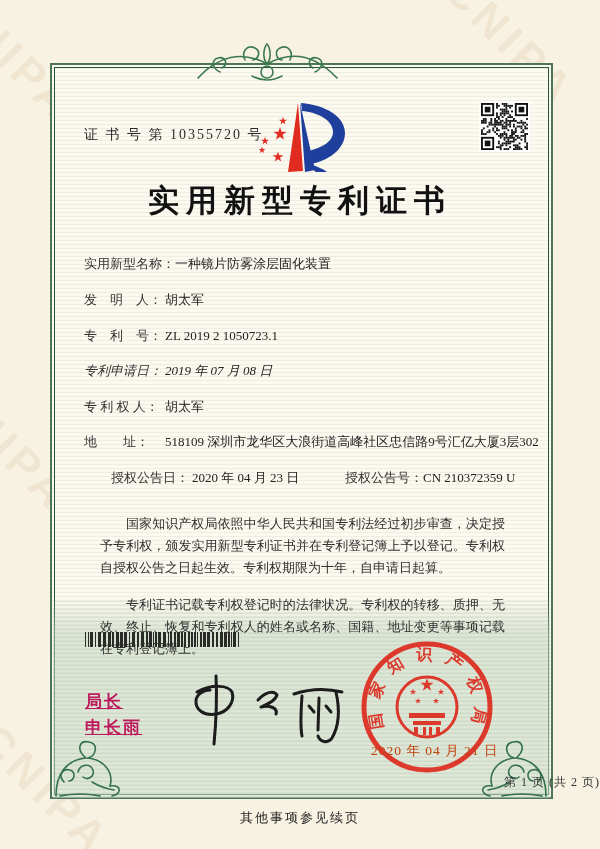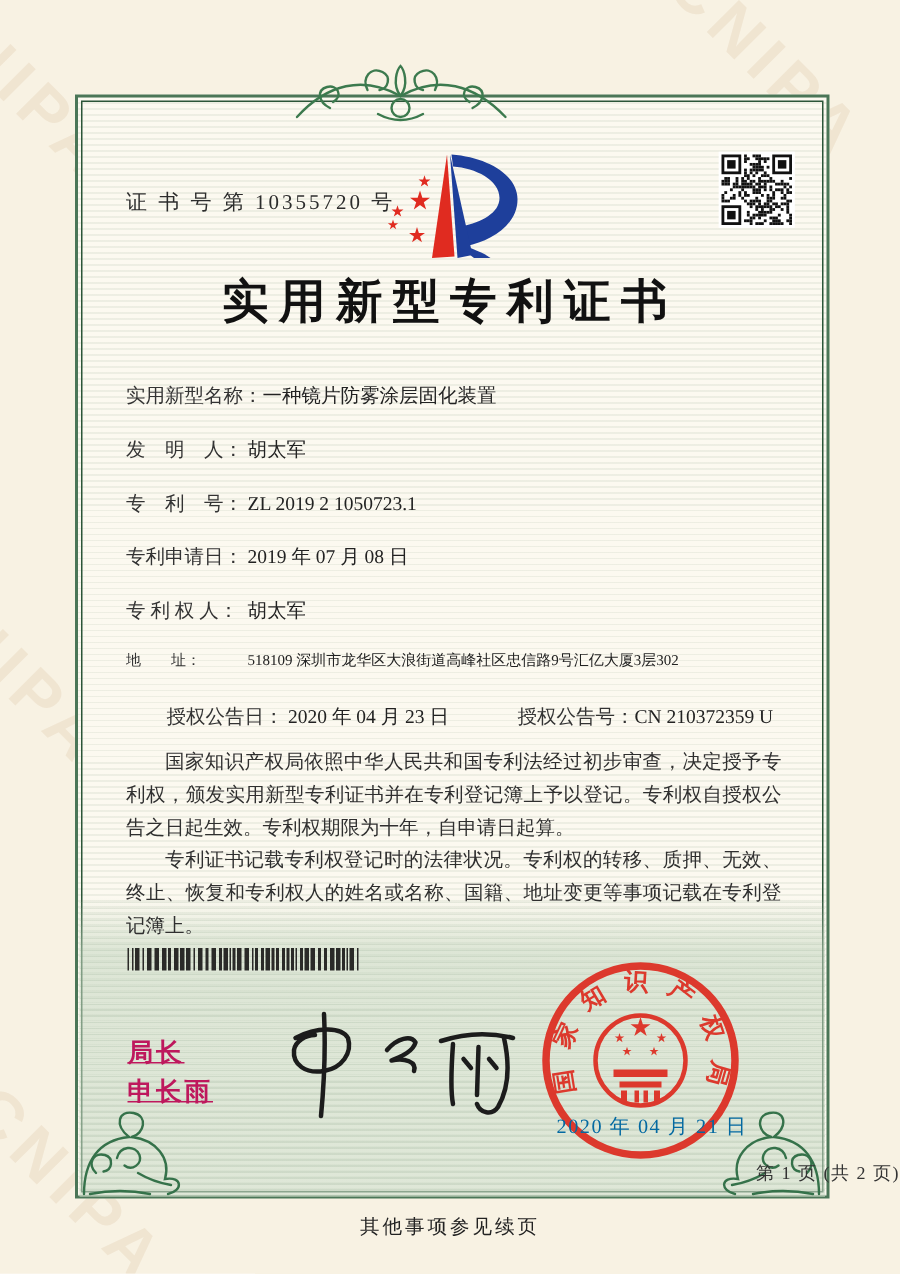--- a/index.html
+++ b/index.html
@@ -56,25 +56,25 @@
   }
   .row{position:absolute;left:84px;font-size:13px;color:#333;white-space:nowrap;}
   .row .lab{display:inline-block;min-width:81px;color:#333;}
   .row .val{color:#222;}
   .row2-label{position:absolute;left:234px;}
   .paras{
     position:absolute;left:84px;top:497px;width:437px;
     font-size:13px;line-height:21.8px;color:#2f2f2f;
     text-align:justify;
   }
-  .paras p{margin:0;text-indent:2em;}
+  .paras p{margin:16px;text-indent:2em;}
   .director{position:absolute;left:85px;font-size:17px;font-weight:600;color:#be185d;letter-spacing:2px;text-decoration:underline;}
   .seal-date{
     position:absolute;left:371px;top:742px;
-    font-size:13.5px;color:#0369a1;letter-spacing:1px;z-index:6;white-space:nowrap;
+    font-size:13.5px;color:#c2410c;letter-spacing:1px;z-index:6;white-space:nowrap;
   }
   .page-num{
     position:absolute;left:0;top:774px;width:100%;
     text-align:right;font-size:12px;color:#333;letter-spacing:1px;font-family:Liberation Serif, serif;
   }
   .footer-note{
     position:absolute;left:0;top:809px;width:100%;
     text-align:center;font-size:13px;color:#222;letter-spacing:2px;
   }
   svg{position:absolute;overflow:visible;}
@@ -361,27 +361,27 @@
 
   <div class="row" style="top:255px;">
     <span class="lab">实用新型名称：</span><span class="val">一种镜片防雾涂层固化装置</span>
   </div>
   <div class="row" style="top:291px;">
     <span class="lab">发　明　人：</span><span class="val">胡太军</span>
   </div>
   <div class="row" style="top:327px;">
     <span class="lab">专　利　号：</span><span class="val">ZL 2019 2 1050723.1</span>
   </div>
-  <div class="row" style="top:362px;">
+  <div class="row" style="top:362px;font-style:italic;">
     <span class="lab">专利申请日：</span><span class="val">2019 年 07 月 08 日</span>
   </div>
   <div class="row" style="top:398px;">
     <span class="lab">专 利 权 人：</span><span class="val">胡太军</span>
   </div>
-  <div class="row" style="top:433px;font-size:10px;">
+  <div class="row" style="top:433px;font-size:13px;">
     <span class="lab">地　　址：</span><span class="val">518109 深圳市龙华区大浪街道高峰社区忠信路9号汇亿大厦3层302</span>
   </div>
   <div class="row" style="top:469px;margin-left:27px;">
     <span class="lab">授权公告日：</span><span class="val">2020 年 04 月 23 日</span>
     <span class="row2-label"><span>授权公告号：</span><span class="val">CN 210372359 U</span></span>
   </div>
 
   <div class="paras">
     <p>国家知识产权局依照中华人民共和国专利法经过初步审查，决定授予专利权，颁发实用新型专利证书并在专利登记簿上予以登记。专利权自授权公告之日起生效。专利权期限为十年，自申请日起算。</p>
     <p>专利证书记载专利权登记时的法律状况。专利权的转移、质押、无效、终止、恢复和专利权人的姓名或名称、国籍、地址变更等事项记载在专利登记簿上。</p>

